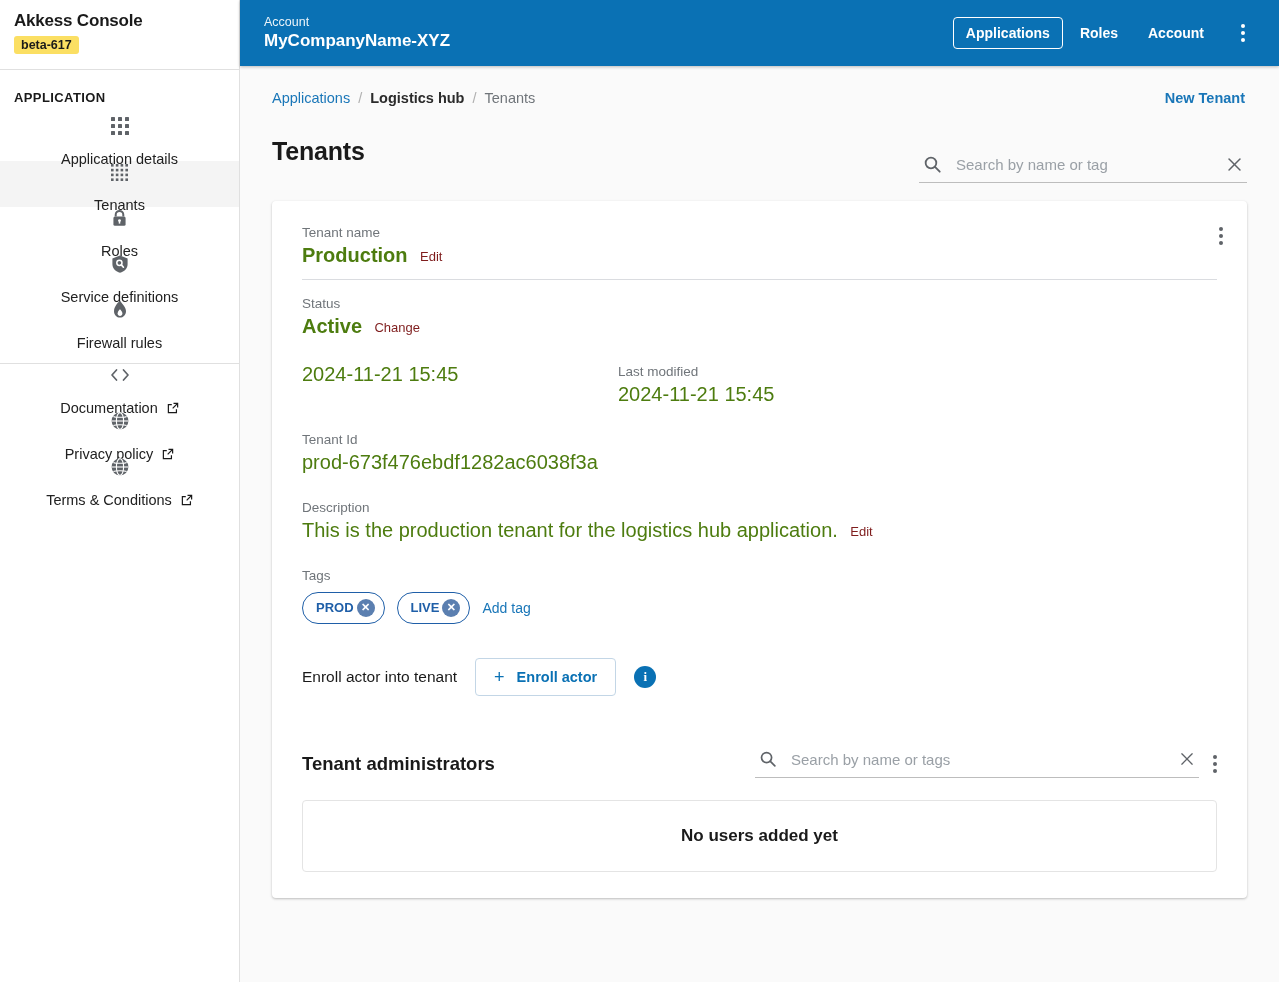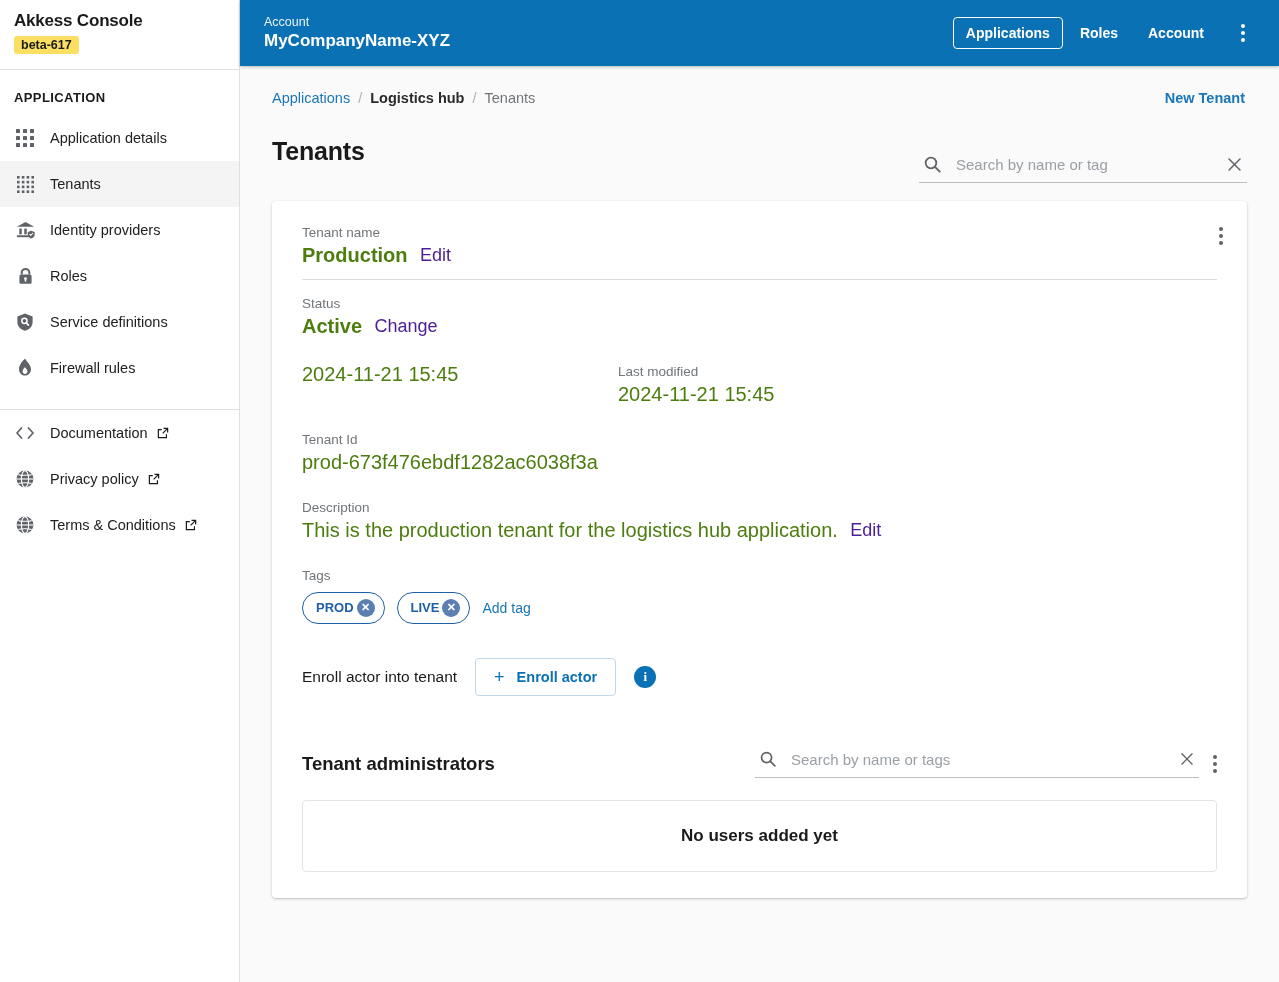--- a/index.html
+++ b/index.html
@@ -35,23 +35,24 @@
     padding: 2px 7px; border-radius: 3px;
   }
   .nav-section-title {
     font-size: 13px; font-weight: bold; color: #1a1a1a;
     letter-spacing: 0.4px;
     padding: 20px 14px 10px 14px;
   }
   .nav-list { padding-bottom: 10px; }
   .nav-item {
     display: flex; align-items: center; gap: 14px;
-    height: 46px; padding: 0 14px;
+    height: 46px; padding: 0 28px;
     font-size: 14.5px; color: #212121;
     cursor: pointer;
+    flex-direction: column;
   }
   .nav-item.active { background: #f4f4f4; }
   .nav-icon {
     width: 22px; height: 22px;
     display: flex; align-items: center; justify-content: center;
     flex: 0 0 22px; color: #5f6368;
   }
   .nav-label { white-space: nowrap; }
   .sidebar-divider { height: 1px; background: #e0e0e0; margin: 8px 0 0 0; }
   .ext { margin-left: 5px; display: inline-flex; vertical-align: -1px; }
@@ -126,21 +127,21 @@
     background: #fff; border-radius: 4px;
     margin-top: 18px;
     box-shadow: 0 1px 3px rgba(0,0,0,.16), 0 1px 2px rgba(0,0,0,.1);
     padding: 22px 16px 26px 16px;
     position: relative;
   }
   .field-label { font-size: 13.5px; color: #70757a; line-height: 20px; }
   .field-value { font-size: 20px; color: #4d7c0f; line-height: 24px; }
   .field-value.strong { font-weight: bold; }
   .inline-link {
-    color: #4c1d95; font-size: 18px; cursor: pointer; margin-left: 8px;
+    color: #7f1d1d; font-size: 13px; cursor: pointer; margin-left: 8px;
     vertical-align: 1px;
   }
   .row-pad { padding: 0 14px; }
   .card-kebab {
     position: absolute; right: 24px; top: 26px;
     display: flex; flex-direction: column; gap: 3px; cursor: pointer;
   }
   .card-kebab i { width: 4px; height: 4px; border-radius: 50%; background: #5f6368; display: block; }
   .hr { height: 1px; background: #dadce0; margin: 12px 14px 0 14px; }
 
@@ -245,33 +246,20 @@
               <rect x="14.4" y="9.6" width="2.6" height="2.6"></rect>
             <rect x="0" y="14.4" width="2.6" height="2.6"></rect>
               <rect x="4.8" y="14.4" width="2.6" height="2.6"></rect>
               <rect x="9.6" y="14.4" width="2.6" height="2.6"></rect>
               <rect x="14.4" y="14.4" width="2.6" height="2.6"></rect>
           </svg>
         </span>
         <span class="nav-label">Tenants</span>
       </div>
 
-      <div class="nav-item">
-        <span class="nav-icon">
-          <svg width="21" height="21" viewBox="0 0 22 22" fill="currentColor">
-            <path d="M11 2 L20 7 L2 7 Z"></path>
-            <rect x="4.5" y="9" width="2.6" height="6"></rect>
-            <rect x="9.7" y="9" width="2.6" height="6"></rect>
-            <rect x="2" y="16" width="13" height="2"></rect>
-            <path d="M17 11.3 l3.6 1.4 v2.4 c0 2.1 -1.6 3.6 -3.6 4.2 c-2 -0.6 -3.6 -2.1 -3.6 -4.2 v-2.4 Z" fill="currentColor"></path>
-            <path d="M15.5 15.1 l1 1.1 l2.1 -2.3" stroke="#ffffff" stroke-width="1.1" fill="none" stroke-linecap="round" stroke-linejoin="round"></path>
-          </svg>
-        </span>
-        <span class="nav-label">Identity providers</span>
-      </div>
 
       <div class="nav-item">
         <span class="nav-icon">
           <svg width="19" height="19" viewBox="0 0 20 20" fill="currentColor">
             <path d="M6 8 V6 a4 4 0 0 1 8 0 v2" fill="none" stroke="currentColor" stroke-width="2.1"></path>
             <rect x="3.6" y="8" width="12.8" height="9.6" rx="1.6"></rect>
             <circle cx="10" cy="12.2" r="1.5" fill="#ffffff"></circle>
             <rect x="9.2" y="12.2" width="1.6" height="3.2" fill="#ffffff"></rect>
           </svg>
         </span>

